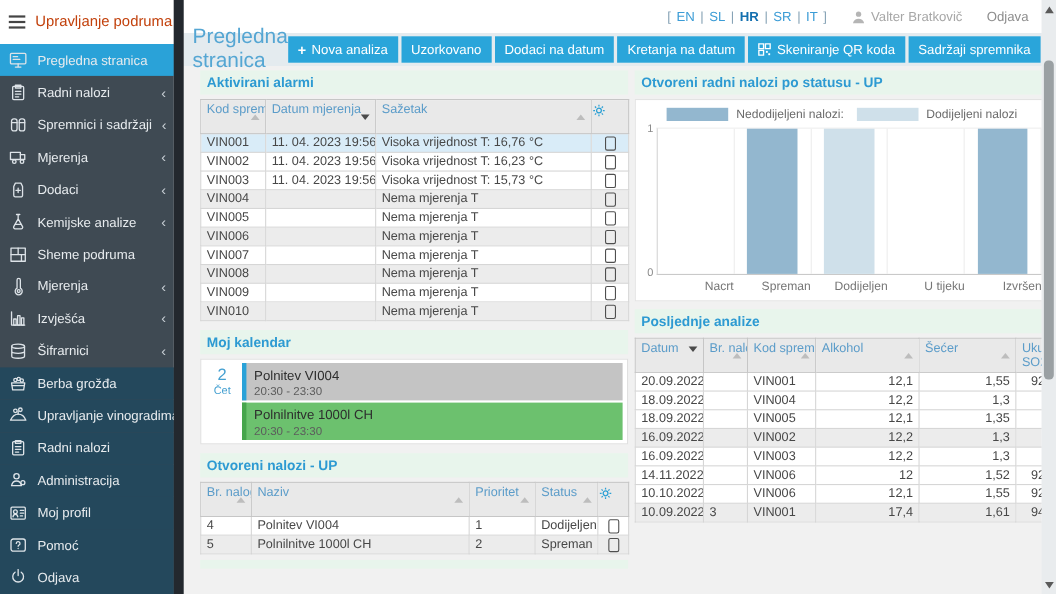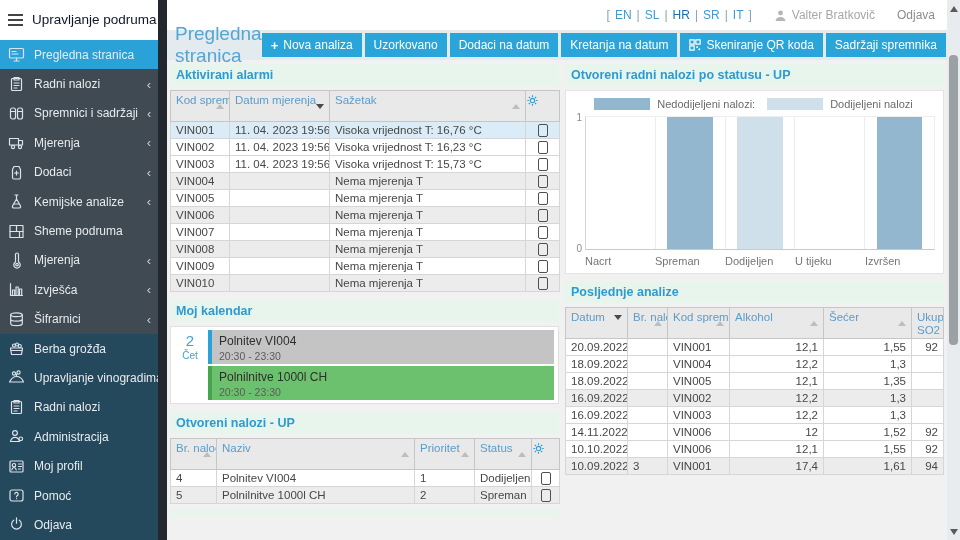--- a/index.html
+++ b/index.html
@@ -4,50 +4,50 @@
 <style>
   html,body{margin:0;padding:0}
   .app{position:relative;width:960px;height:540px;background:#f1f1f1;overflow:hidden;
        font-family:"Liberation Sans",sans-serif;-webkit-font-smoothing:antialiased}
 
   
   .sidebar{position:absolute;left:0;top:0;width:158px;height:540px;background:#3f4a53;z-index:2}
   .sidebar-header{height:40px;background:#fff;display:flex;align-items:center;gap:9px;padding-left:8px}
   .hamburger{width:15px;display:flex;flex-direction:column;gap:3px;cursor:pointer}
   .hamburger i{display:block;height:2px;background:#444}
-  .app-title{font-size:13.5px;color:#0f172a;line-height:1.12}
+  .app-title{font-size:13.5px;color:#c2410c;line-height:1.12}
   .sd-item{display:flex;align-items:center;gap:9px;height:29.4px;padding:0 7px 0 8px;
            color:#e7ebee;font-size:12px;cursor:pointer;box-sizing:border-box;white-space:nowrap}
   .sd-item.bottom{background:#24485c}
   .sd-item.selected{background:#2aa2d8}
   .sd-ico{width:17px;height:17px;flex:0 0 17px;display:inline-flex}
   .sd-ico svg{width:17px;height:17px;stroke:#dde3e8;fill:none;stroke-width:1.2;
               stroke-linecap:round;stroke-linejoin:round}
   .chev{margin-left:auto;color:#c6cdd3;font-size:13px;line-height:1}
   .side-divider{position:absolute;left:158px;top:0;width:9px;height:540px;background:#23282e;z-index:3}
 
   
   .main{position:absolute;left:167px;top:0;right:13px;bottom:0}
   .topbar{height:30px;background:#fff;display:flex;align-items:center;justify-content:flex-end;
           gap:22px;padding-right:12px;font-size:12px}
   .lang{color:#87a3b6;display:flex;gap:5px;align-items:center}
   .lang a{color:#3b9cd6;text-decoration:none;cursor:pointer}
-  .lang a.active{color:#1470b0;font-weight:normal}
+  .lang a.active{color:#1470b0;font-weight:bold}
   .user{display:flex;align-items:center;gap:5px;color:#a7a7a7}
   .logout-link{color:#8d8d8d;cursor:pointer}
 
   .titlebar{height:30px;background:#e4ebef;display:flex;align-items:center;padding:0 5px}
   .page-title{font-size:19px;color:#55a6d3;margin-left:3px}
   .toolbar{margin-left:auto;display:flex;gap:3px}
   .tb-btn{background:#2aa5da;color:#fff;font-size:12px;padding:5px 9px;display:flex;
           align-items:center;gap:5px;cursor:pointer;white-space:nowrap}
   .tb-plus{font-weight:bold;font-size:13px;line-height:1}
   .tb-btn svg{width:12px;height:12px;fill:#fff}
 
-  .content{position:absolute;top:60px;left:0;right:0;bottom:0;padding:4px 3px 0 3px;
+  .content{position:absolute;top:60px;left:0;right:0;bottom:0;padding:4px 3px 0 15px;
            display:flex;gap:6px;overflow:hidden}
   .col-left{width:389px;flex:0 0 389px;display:flex;flex-direction:column}
   .col-right{flex:1;display:flex;flex-direction:column}
 
   .band{background:#e8f5ec;color:#2d9ad2;font-weight:bold;font-size:12.5px;
         padding:4px 6px;flex:0 0 auto}
   .mt8{margin-top:8px}.mt4{margin-top:4px}.mt5{margin-top:5px}
   .band.partial{height:8px;padding:0}
 
   
@@ -89,21 +89,21 @@
   .swatch{width:56px;height:12px}
   .plot-wrap{display:flex}
   .ylabels{width:13px;position:relative;font-size:10px;color:#8a8a8a}
   .ytick-top{position:absolute;top:-4px;right:3px}
   .ytick-bottom{position:absolute;bottom:-4px;right:3px}
   .plot{flex:1;height:132px;border-left:1px solid #d5d5d5;border-bottom:1px solid #c9c9c9;
         border-top:1px solid #eeeeee;display:flex;position:relative}
   .chart-slot{flex:1;position:relative;border-right:1px solid #ededed}
   .chart-bar{position:absolute;bottom:0;left:17%;width:66%}
   .xlabels{display:flex;margin-left:13px;font-size:11px;color:#767676;padding-top:5px}
-  .chart-xlabel{flex:1;text-align:left}
+  .chart-xlabel{flex:1;text-align:right}
 
   
   .vscroll{position:absolute;right:0;top:0;width:13px;height:540px;background:#e9ecee;z-index:4}
   .vs-up,.vs-down{position:absolute;left:2.5px;width:0;height:0;cursor:pointer;
                   border-left:4px solid transparent;border-right:4px solid transparent}
   .vs-up{top:6px;border-bottom:6px solid #5a5a5a}
   .vs-down{bottom:5px;border-top:6px solid #5a5a5a}
   .vs-thumb{position:absolute;left:2px;top:55px;width:9px;height:290px;border-radius:4px;
             background:#9aa0a3;cursor:pointer}
 </style>

